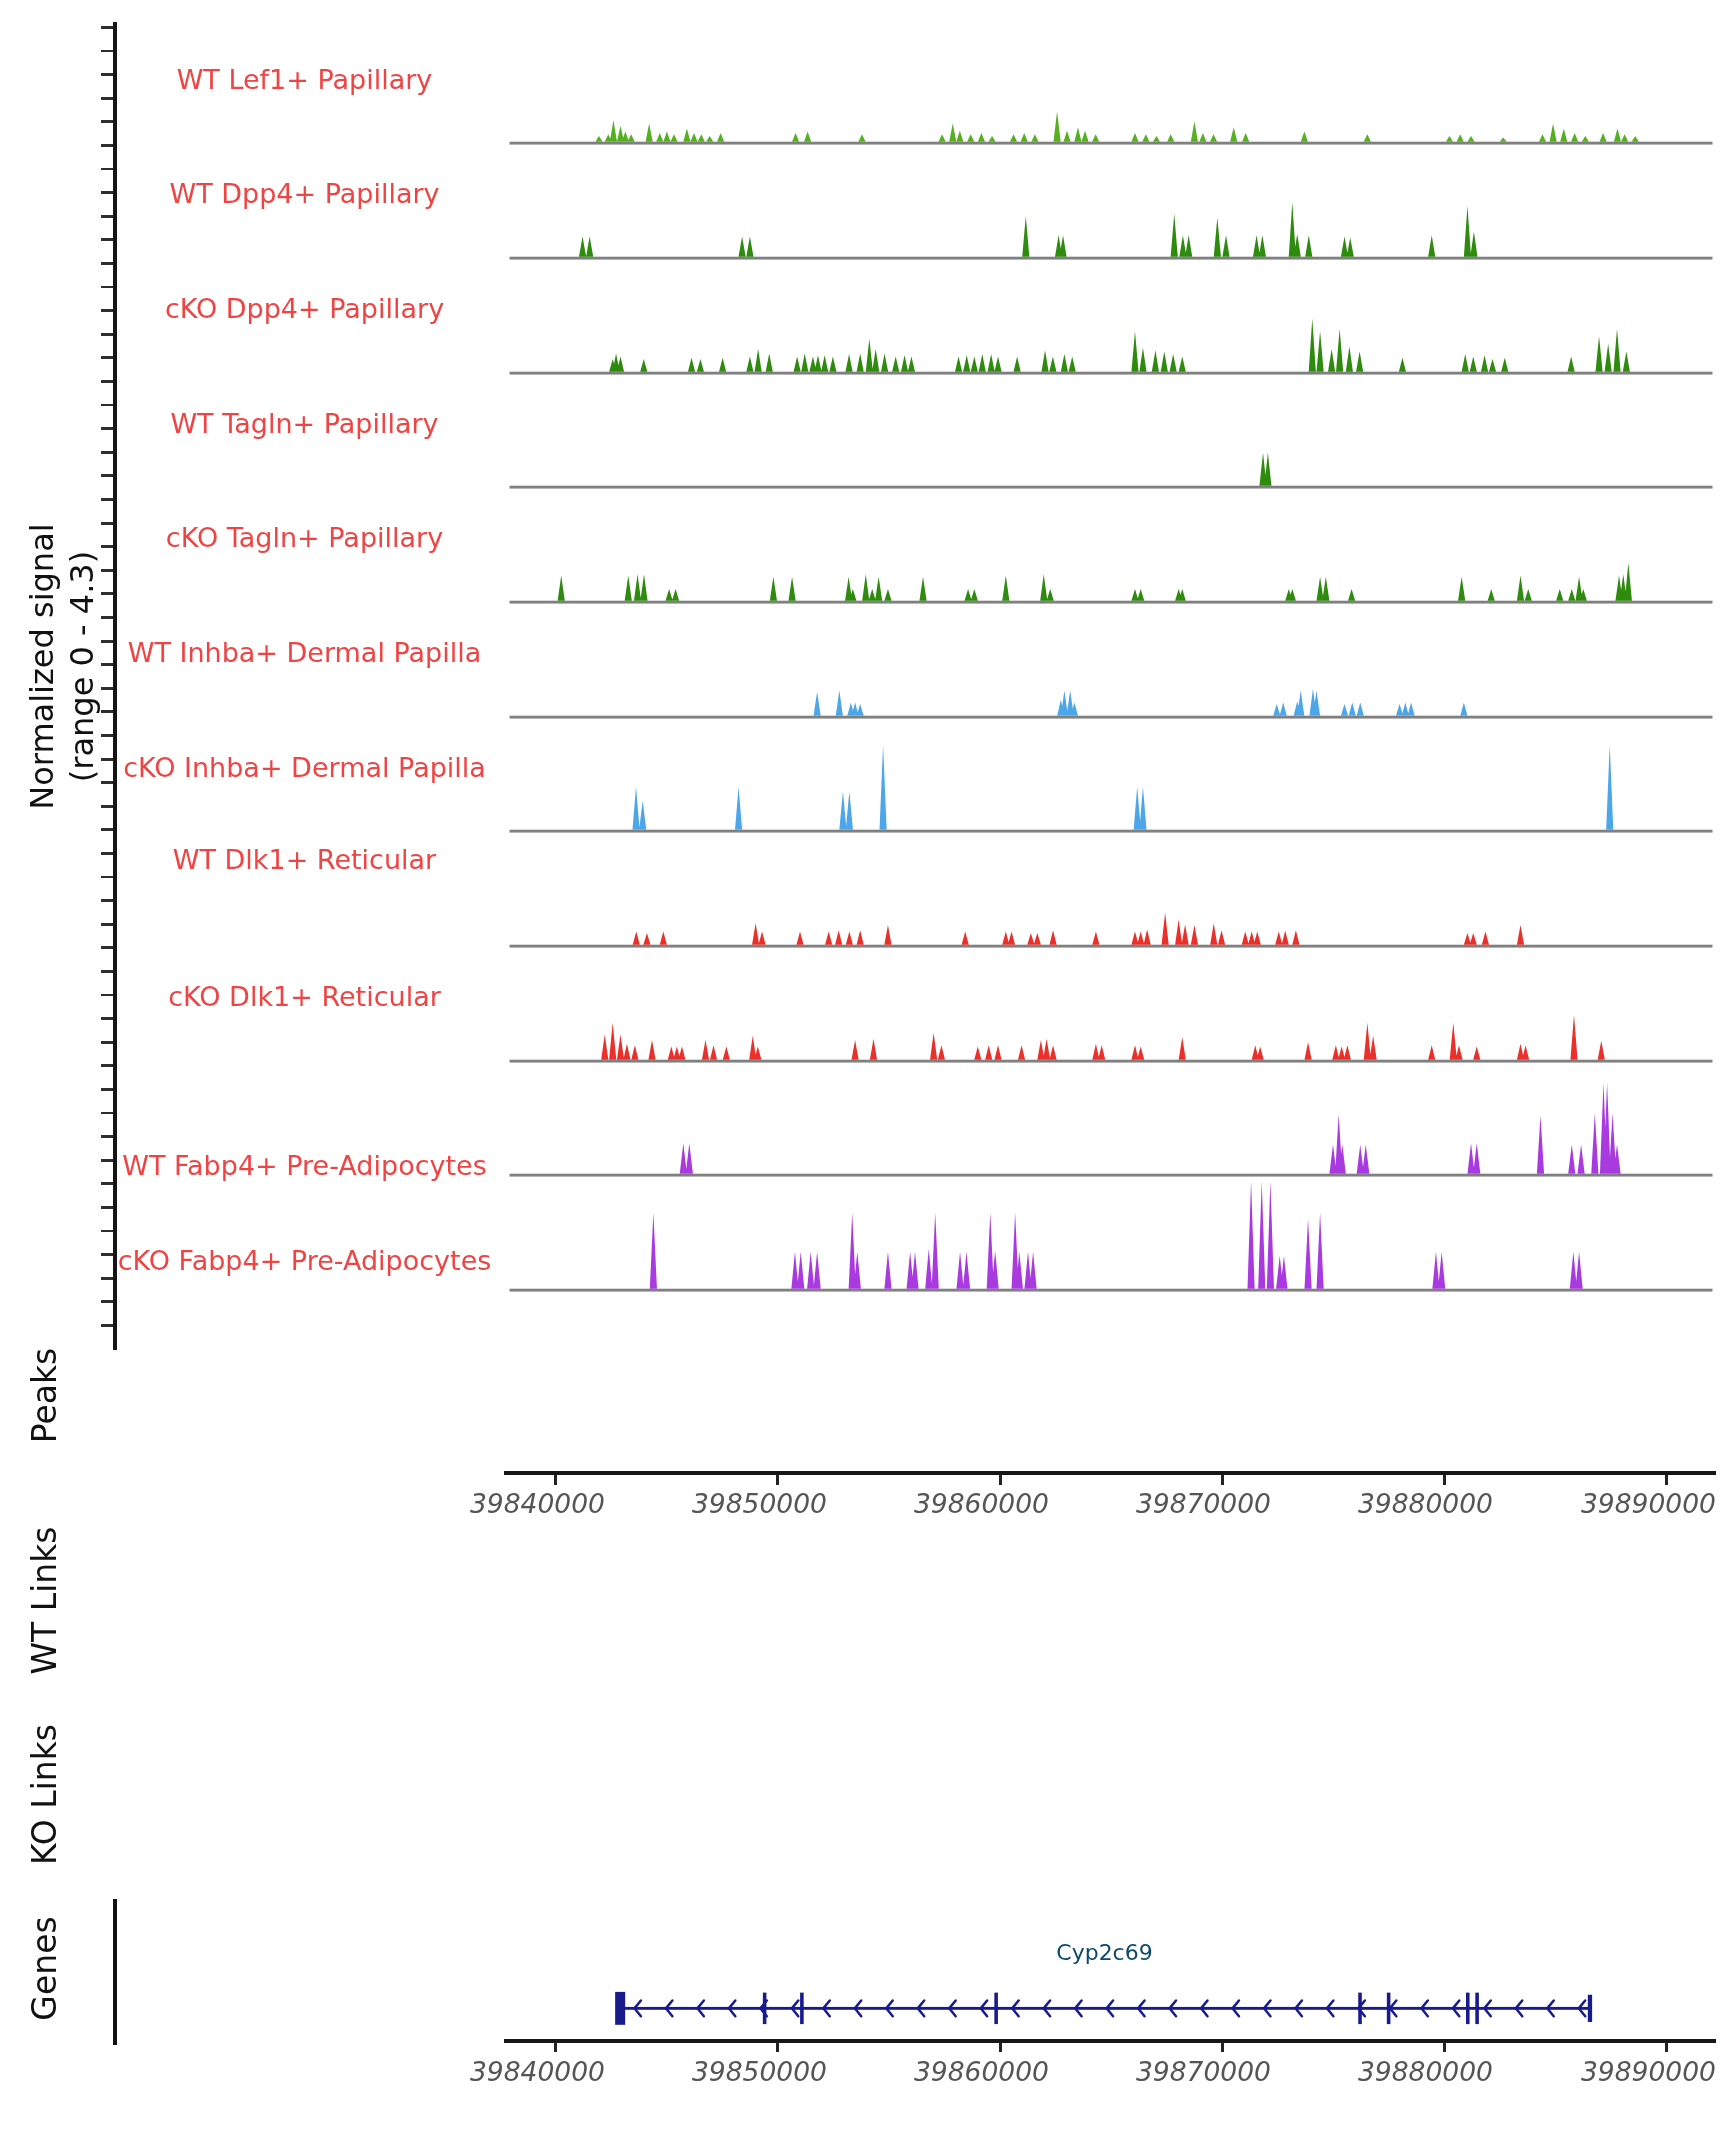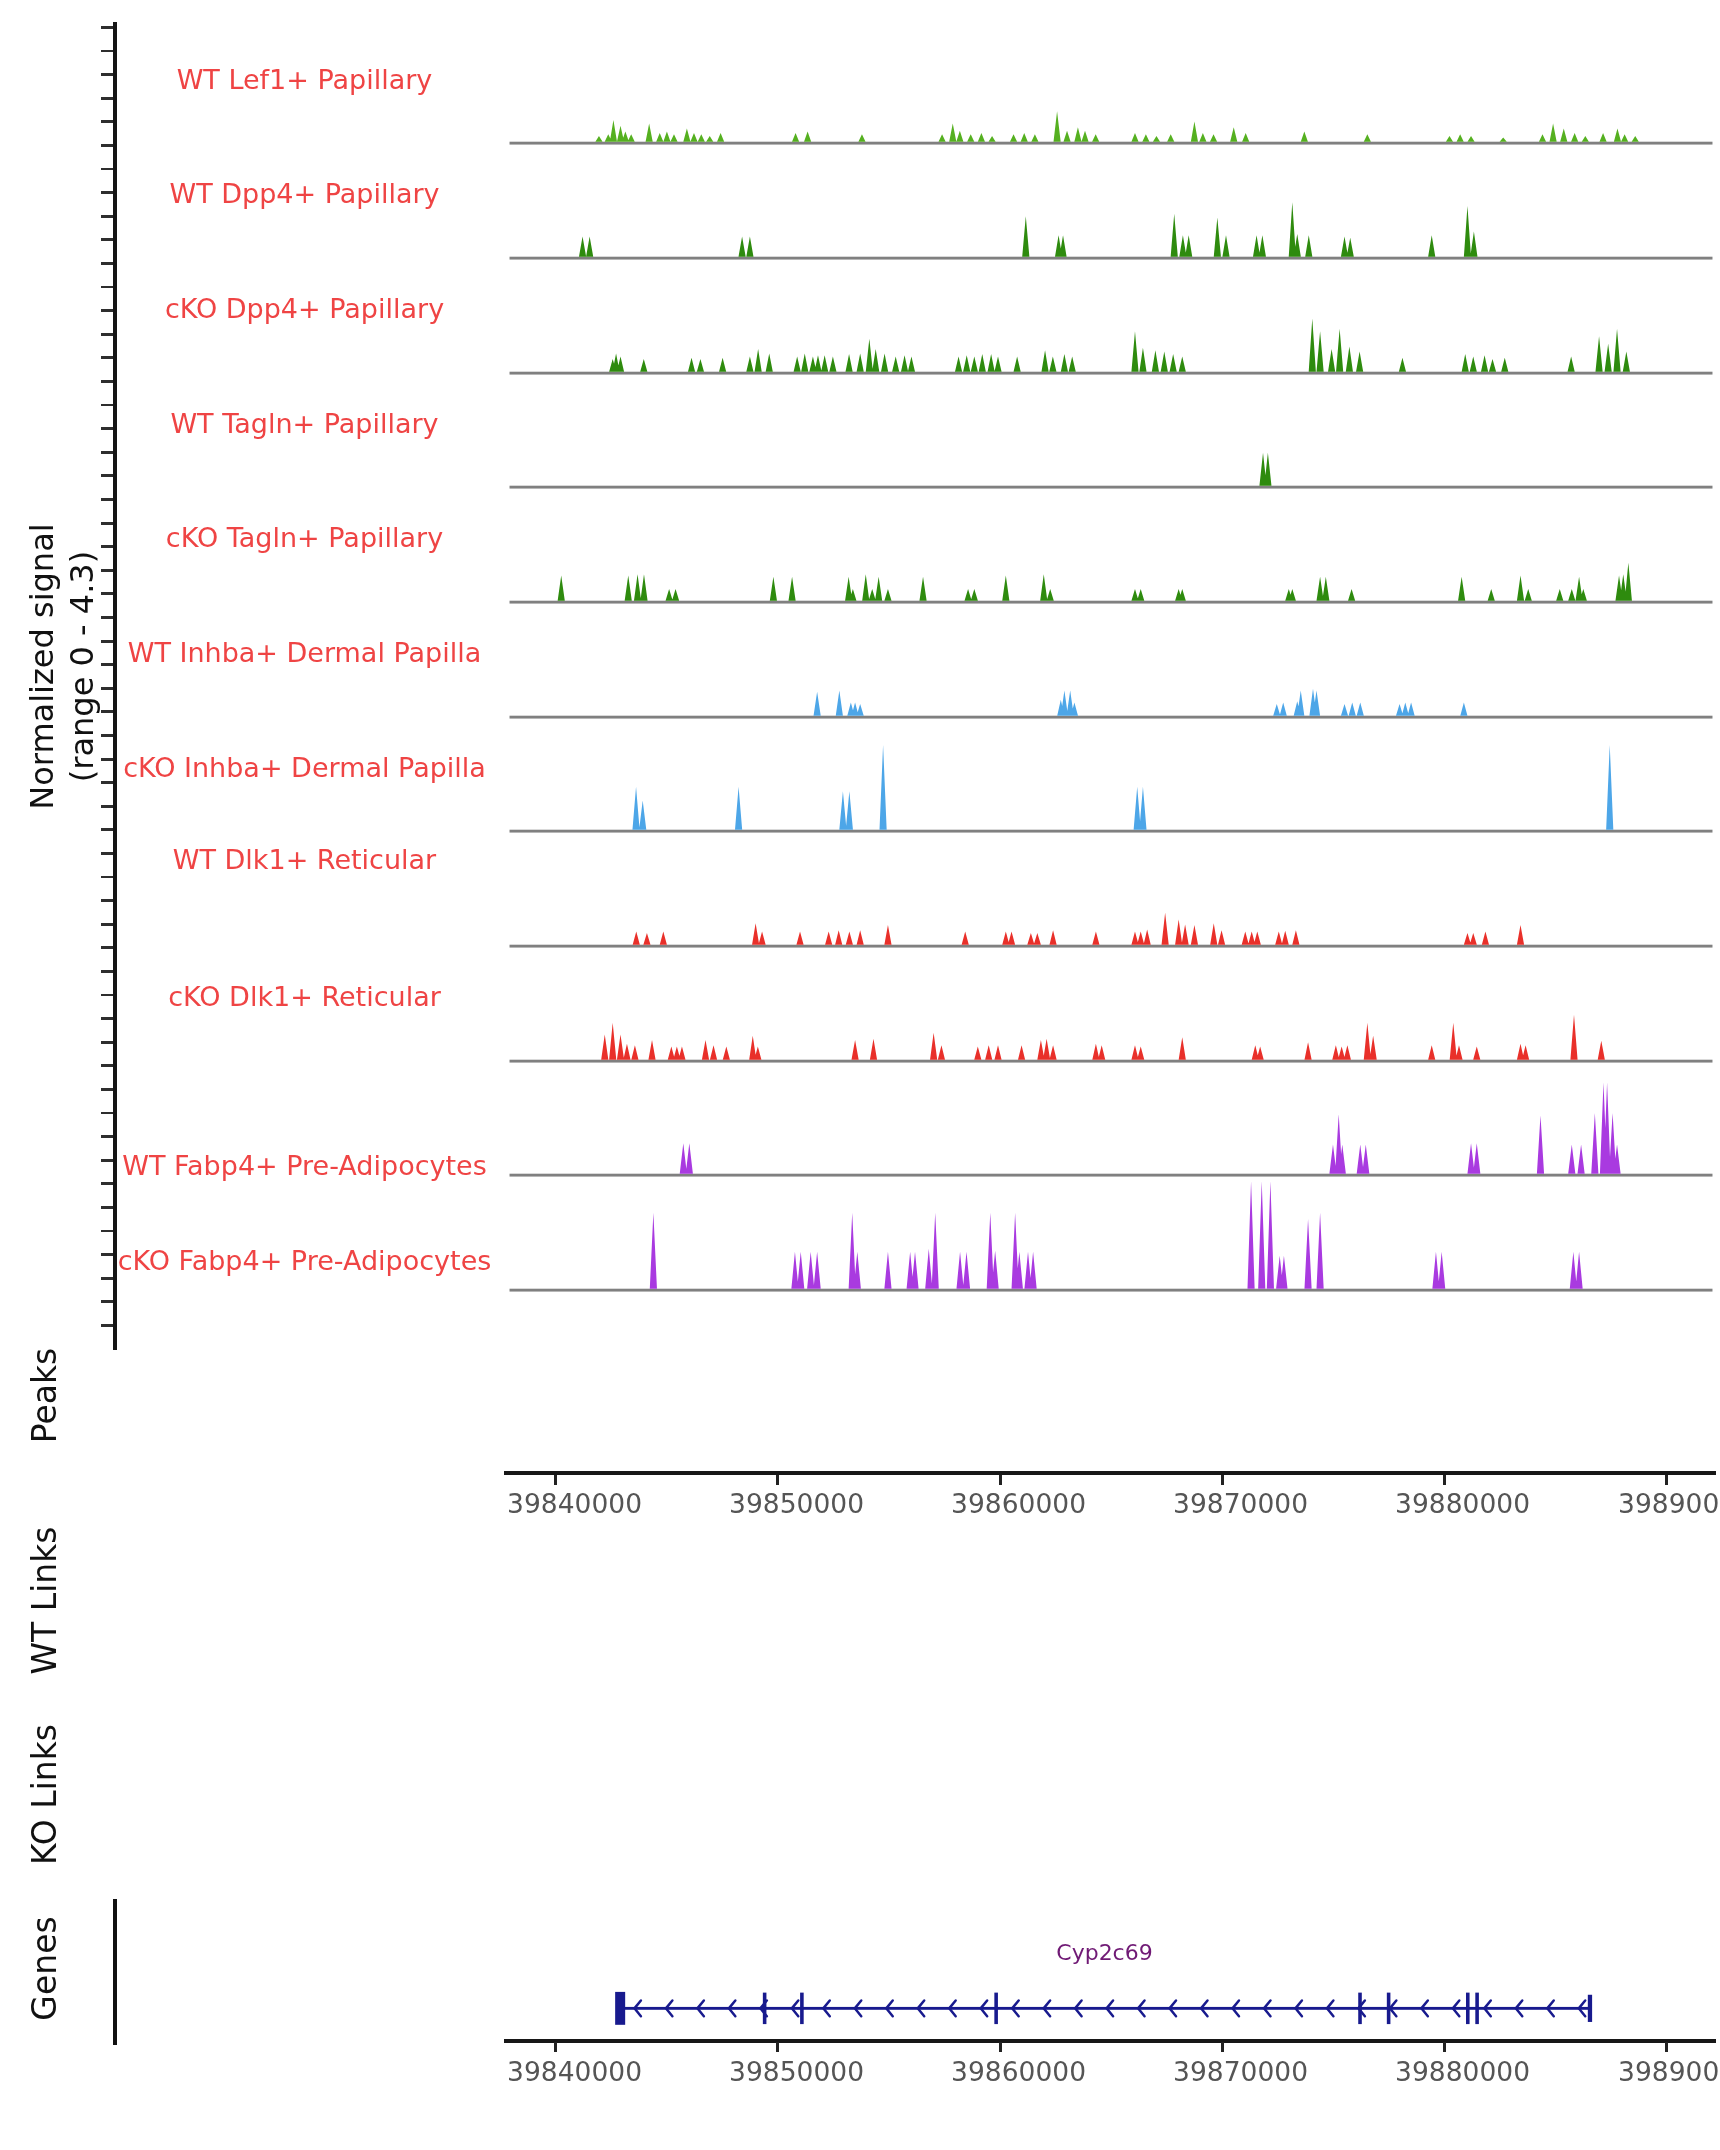--- a/index.html
+++ b/index.html
@@ -15,23 +15,23 @@
   
   .section-label{width:301px;height:39px;transform:rotate(-90deg);text-align:center;
     font-size:33px;line-height:39px;color:#111;}
   
   .track-label{position:absolute;left:100px;width:409px;height:36px;text-align:center;
     font-size:27px;line-height:36px;color:#ef4444;}
   .track-svg{position:absolute;left:509px;width:1204px;height:116px;}
   
   .axis-line{position:absolute;left:504px;width:1212px;height:3.6px;background:#171717;}
   .axis-tick{position:absolute;width:2.9px;height:10px;background:#222;}
-  .axis-tick-label{position:absolute;width:172px;text-align:right;font-size:26.5px;color:#555555;}
+  .axis-tick-label{position:absolute;width:172px;text-align:left;font-size:26.5px;color:#555555;font-style:italic;}
   #genes-bracket{left:113px;top:1899px;width:3.6px;height:146px;background:#111;}
-  #gene-name{left:961px;top:1940px;width:287px;text-align:center;font-size:22px;color:#701a75;}
+  #gene-name{left:961px;top:1940px;width:287px;text-align:center;font-size:22px;color:#0c4a6e;}
   #gene-svg{left:509px;top:1964px;width:1204px;height:93px;}
   #x-axis-title{left:751px;top:2082px;width:717px;text-align:center;font-size:34px;color:#000;}
 </style>
 </head>
 <body>
 
 <div id="fig">
 
   <div class="abs" id="y-axis-ticks"></div>
   <div class="abs" id="y-axis-line"></div>

